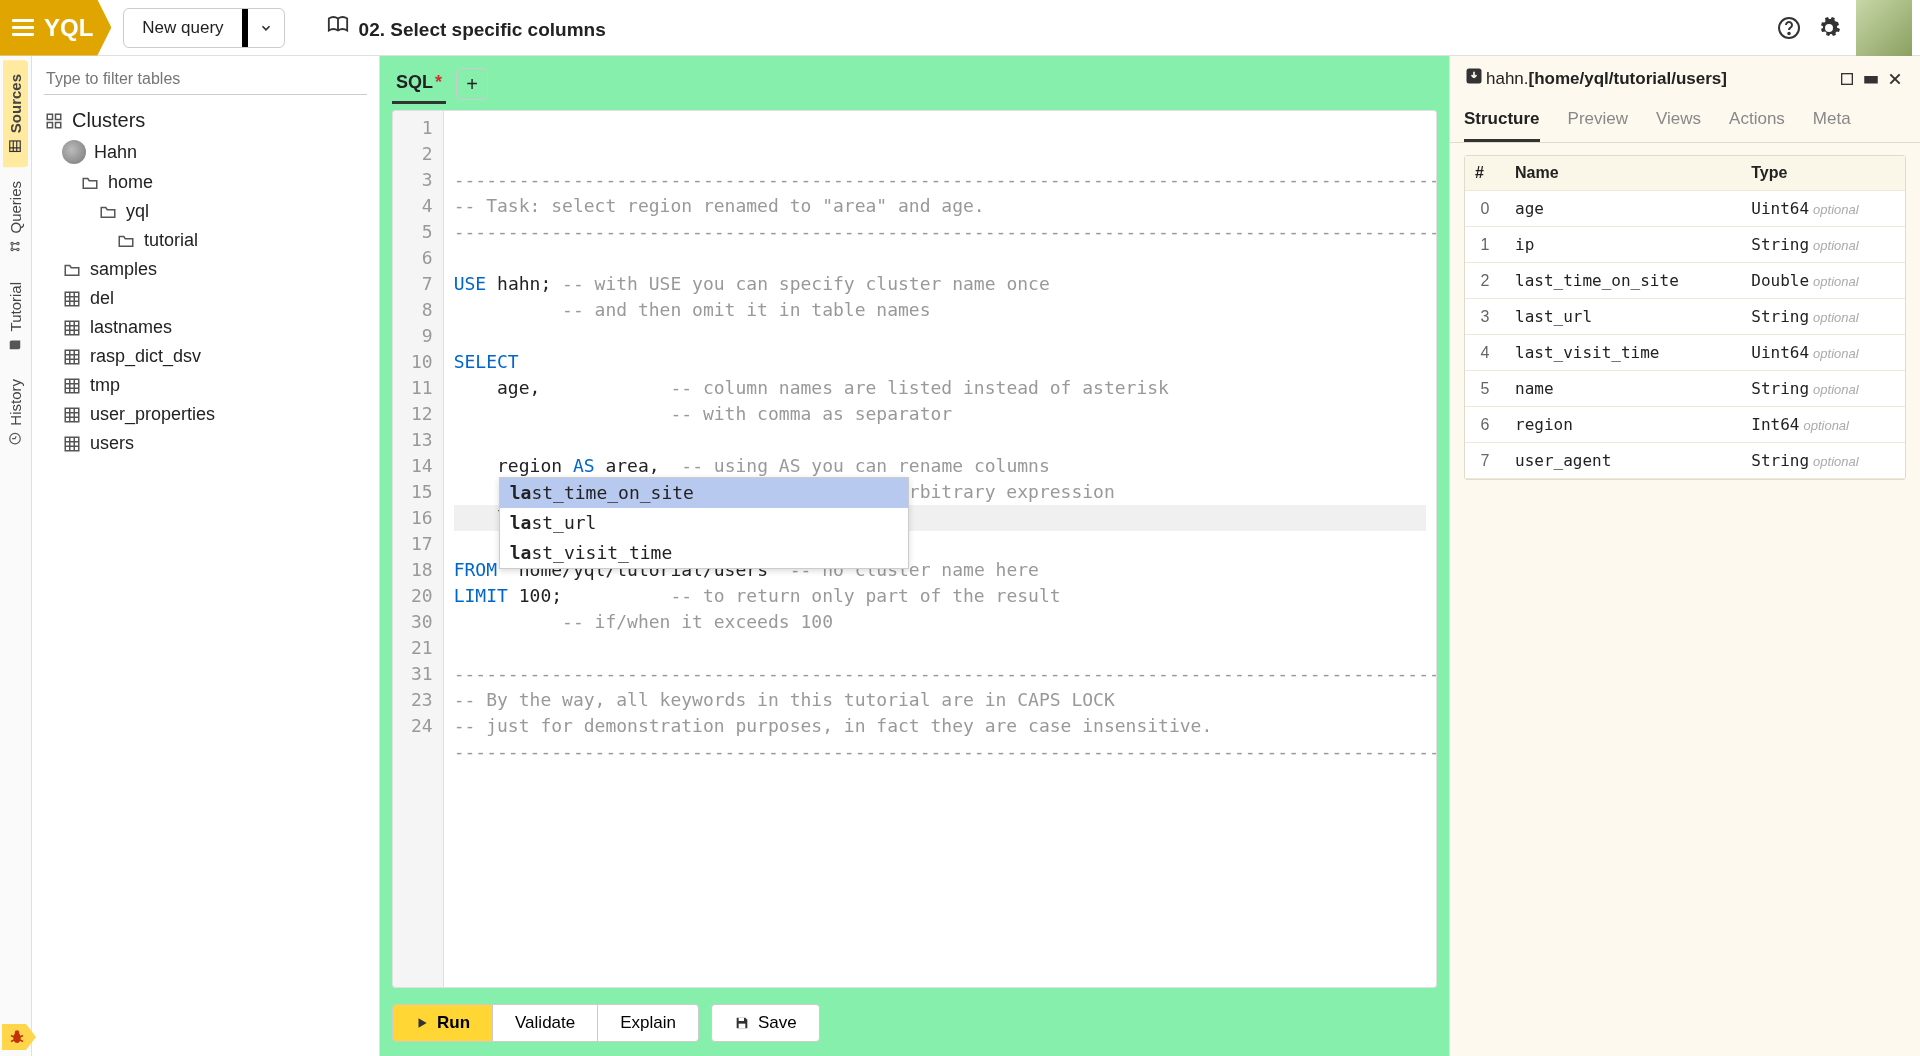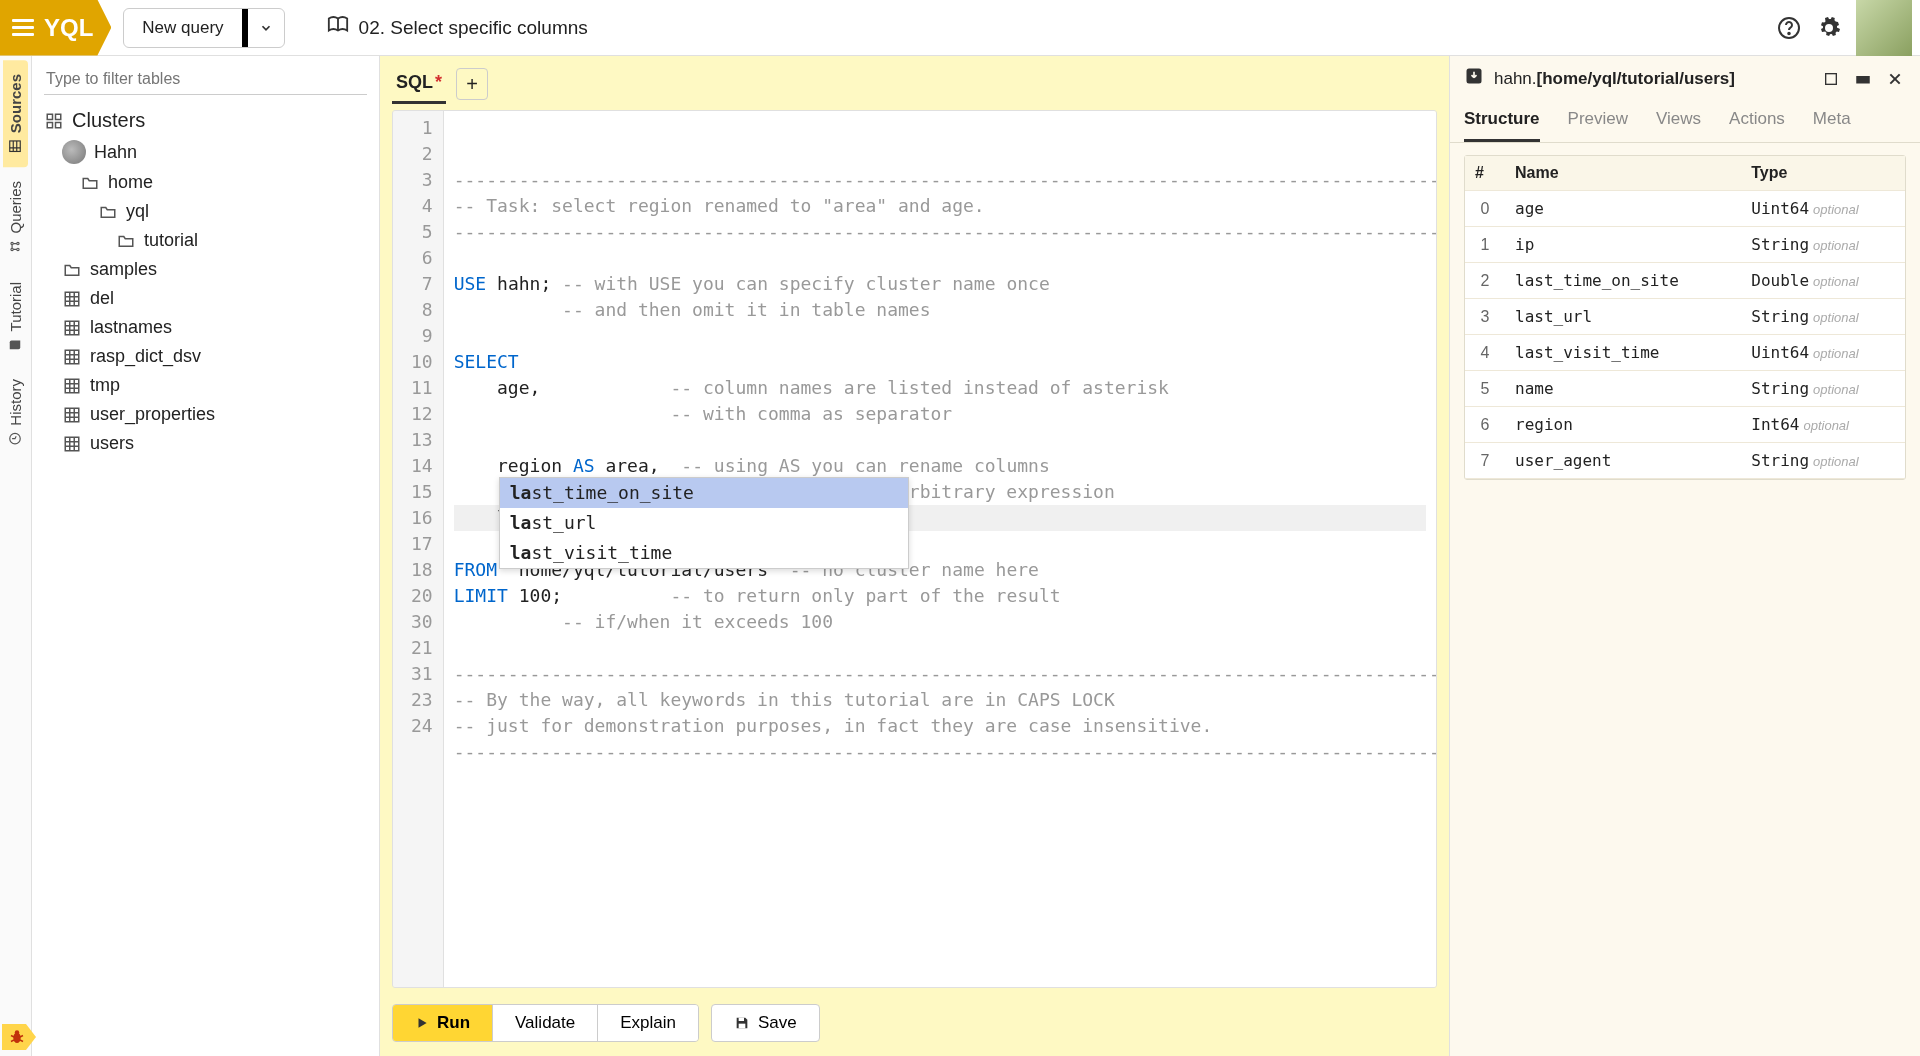--- a/index.html
+++ b/index.html
@@ -7,21 +7,21 @@
 .app { display: flex; flex-direction: column; height: 100vh; width: 100vw; }
 
 
 .header { display: flex; align-items: center; height: 56px; border-bottom: 1px solid #e0e0e0; padding: 0 8px; gap: 12px; background: #fff; position: relative; z-index: 5; }
 .brand-chip { background: #e0a500; color: #fff; font-weight: 700; font-size: 24px; padding: 0 18px 0 12px; height: 56px; display: flex; align-items: center; gap: 10px; clip-path: polygon(0 0, calc(100% - 14px) 0, 100% 50%, calc(100% - 14px) 100%, 0 100%); margin-left: -8px; }
 .burger { display: inline-flex; flex-direction: column; gap: 4px; cursor: pointer; }
 .burger span { width: 22px; height: 3px; background: #fff; border-radius: 1px; }
 .newquery { display: flex; align-items: center; border: 1px solid #ccc; border-radius: 6px; height: 40px; }
 .newquery .btn { padding: 0 18px; font-weight: 400; font-size: 17px; border-right: 6px solid #000000; height: 100%; display: flex; align-items: center; cursor: pointer; }
 .newquery .caret { width: 36px; display: flex; align-items: center; justify-content: center; cursor: pointer; }
-.title-block { display: flex; align-items: center; gap: 10px; font-size: 19px; font-weight: 400; margin-left: 30px; }
+.title-block { display: flex; align-items: flex-end; gap: 10px; font-size: 19px; font-weight: 700; margin-left: 30px; }
 .book-icon svg { width: 22px; height: 22px; }
 .spacer { flex: 1; }
 .hdr-icons { display: flex; align-items: center; gap: 14px; }
 .hdr-icons .ico { width: 26px; height: 26px; display: flex; align-items: center; justify-content: center; cursor: pointer; }
 .avatar { width: 56px; height: 56px; background: linear-gradient(135deg,#c8d8a8,#8aa060); }
 
 
 .body { flex: 1; display: flex; min-height: 0; }
 
 
@@ -39,21 +39,21 @@
 .tree-item { display: flex; align-items: center; gap: 8px; padding: 4px 0; cursor: pointer; }
 .tree-item .ico { width: 20px; height: 20px; display: flex; align-items: center; justify-content: center; color: #555; }
 .indent1 { padding-left: 18px; }
 .indent2 { padding-left: 36px; }
 .indent3 { padding-left: 54px; }
 .indent4 { padding-left: 72px; }
 .hahn-ava { width: 24px; height: 24px; border-radius: 50%; background: radial-gradient(circle at 40% 40%, #bbb, #777); }
 .clusters-hdr { font-size: 20px; font-weight: 500; }
 
 
-.editor-col { flex: 1; display: flex; flex-direction: column; min-width: 0; border-right: 1px solid #e0e0e0; background: #fef9c3; }
+.editor-col { flex: 1; display: flex; flex-direction: column; min-width: 0; border-right: 1px solid #e0e0e0; background: #86efac; }
 .edtabs { display: flex; align-items: flex-end; gap: 10px; padding: 10px 12px 0 12px; }
 .edtab { font-size: 18px; padding: 6px 4px 8px 4px; border-bottom: 2px solid transparent; cursor: pointer; position: relative; }
 .edtab.active { font-weight: 600; border-bottom: 3px solid #333; }
 .edtab .dirty { color: #d32f2f; font-weight: 700; margin-left: 2px; }
 .addtab { width: 32px; height: 32px; border: 1px solid #ccc; border-radius: 4px; display: flex; align-items: center; justify-content: center; font-size: 20px; cursor: pointer; margin-bottom: 4px; }
 .code-wrap { flex: 1; display: flex; font-family: "Menlo","Consolas",monospace; font-size: 18px; line-height: 26px; overflow: auto; position: relative; border: 1px solid #e0e0e0; margin: 6px 12px; border-radius: 3px; background: #fff; }
 .gutter { background: #f5f5f5; border-right: 1px solid #e0e0e0; text-align: right; padding: 4px 10px 4px 18px; color: #999; user-select: none; }
 .gutter div { height: 26px; }
 .code { padding: 4px 10px; white-space: pre; min-width: 0; flex: 1; position: relative; }
 .code .ln { height: 26px; }
@@ -68,21 +68,21 @@
 .autocomplete .opt b { font-weight: 700; }
 .actionbar { display: flex; gap: 12px; padding: 10px 12px 14px 12px; }
 .actionbar .grp { display: flex; border: 1px solid #ccc; border-radius: 4px; overflow: hidden; }
 .actionbar button { border: none; background: #fff; padding: 8px 22px; font-size: 17px; cursor: pointer; display: flex; align-items: center; gap: 8px; }
 .actionbar .grp button + button { border-left: 1px solid #ccc; }
 .actionbar .run { background: #ffd633; font-weight: 600; }
 .actionbar .save { border: 1px solid #ccc; border-radius: 4px; }
 
 
 .right { width: 470px; background: #fdf9ee; display: flex; flex-direction: column; }
-.r-head { display: flex; align-items: center; padding: 10px 14px; gap: 10px; font-size: 17px; }
+.r-head { display: flex; align-items: center; padding: 10px 14px; gap: 2px; font-size: 17px; }
 .r-head .path { flex: 1; }
 .r-head .ctl { width: 22px; height: 22px; display: flex; align-items: center; justify-content: center; cursor: pointer; }
 .r-tabs { display: flex; gap: 28px; padding: 0 14px; border-bottom: 1px solid #e0dccc; font-size: 17px; }
 .r-tabs .t { padding: 8px 0 10px 0; color: #888; cursor: pointer; }
 .r-tabs .t.active { color: #222; font-weight: 600; border-bottom: 3px solid #333; }
 .schema { margin: 12px 14px; border: 1px solid #e0dccc; border-radius: 3px; background: #fff; }
 .schema table { width: 100%; border-collapse: collapse; font-size: 16px; }
 .schema th, .schema td { padding: 8px 10px; text-align: left; border-bottom: 1px solid #eee8d8; }
 .schema th { background: #faf6e8; font-weight: 600; }
 .schema td.idx { text-align: center; color: #666; width: 40px; }

